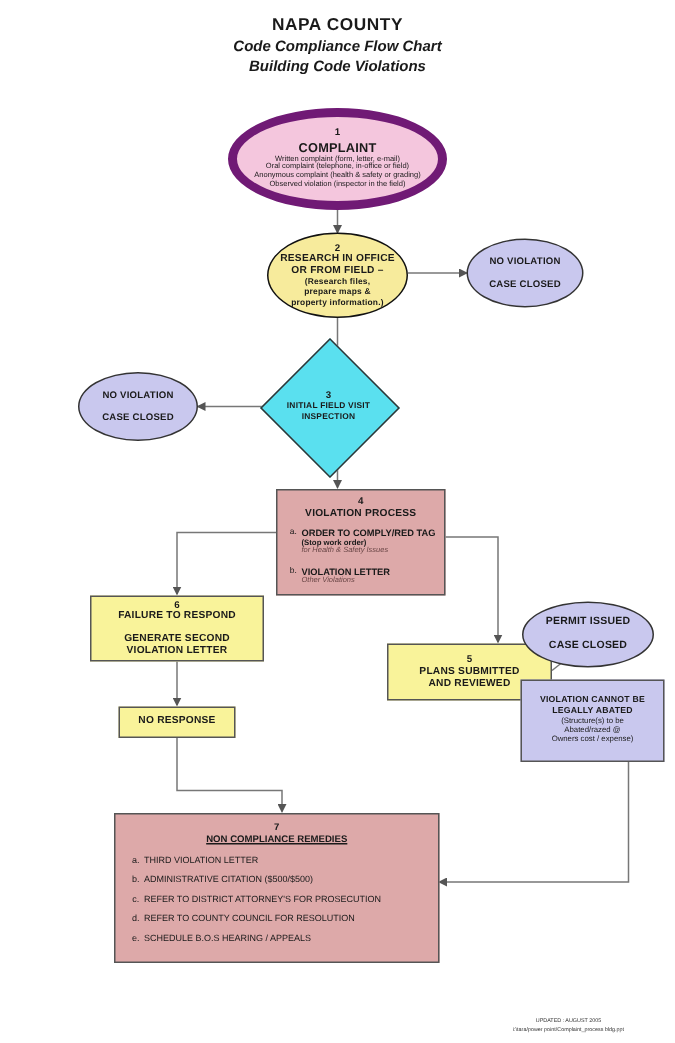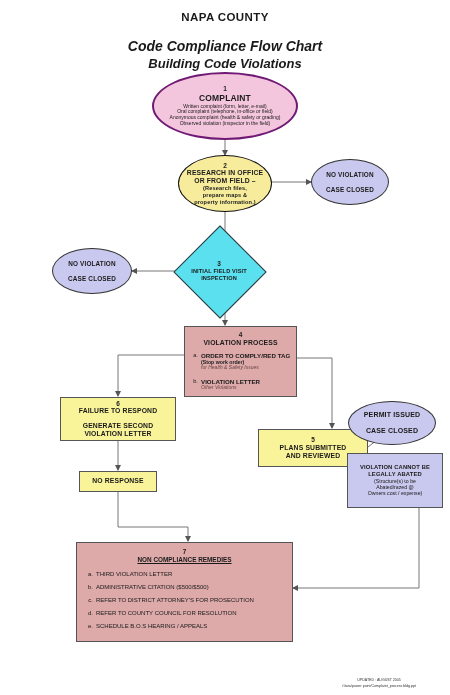--- a/index.html
+++ b/index.html
@@ -10,33 +10,33 @@
     color:#1a1a1a;
     overflow:hidden;
     position:relative;
   }
   #chart{position:absolute;left:0;top:0;width:450px;height:695px;}
 
   
   .hdr{position:absolute;left:0;top:0;width:450px;text-align:center;}
   .hdr .l1{font-size:11.5px;font-weight:bold;letter-spacing:.4px;margin-top:11px;}
   .hdr .l2{font-size:11.5px;font-weight:bold;margin-top:3px;}
-  .hdr .l3{font-size:14px;font-weight:bold;font-style:italic;margin-top:15px;}
-  .hdr .l4{font-size:13px;font-weight:bold;font-style:italic;margin-top:2px;}
+  .hdr .l3{font-size:10px;font-weight:bold;font-style:italic;margin-top:3px;}
+  .hdr .l4{font-size:10px;font-weight:bold;font-style:italic;margin-top:2px;}
 
   
   .node{position:absolute;box-sizing:border-box;
         display:flex;flex-direction:column;align-items:center;justify-content:center;
         text-align:center;line-height:1.18;}
   .num{font-size:6.5px;font-weight:bold;}
   .ttl{font-size:6.8px;font-weight:bold;letter-spacing:.15px;}
   .sub{font-size:5px;}
 
   
-  .oval-pink{background:#f4c6dd;border:2px solid #701a75;border-radius:50%;}
+  .oval-pink{background:#f4c6dd;border:6px solid #701a75;border-radius:50%;}
   .oval-yellow{background:#f7eb9c;border:1px solid #111;border-radius:50%;}
   .oval-blue{background:#c9c8ee;border:1px solid #333;border-radius:50%;}
   .box-pink{background:#dda9a9;border:1px solid #555;}
   .box-yellow{background:#f9f39a;border:1px solid #555;}
   .box-blue{background:#c9c8ee;border:1px solid #555;}
 
   .diamond{position:absolute;}
   .diamond .dshape{position:absolute;left:0;top:0;width:100%;height:100%;
       background:#5ae0ef;border:1px solid #333;
       transform:rotate(45deg);}

